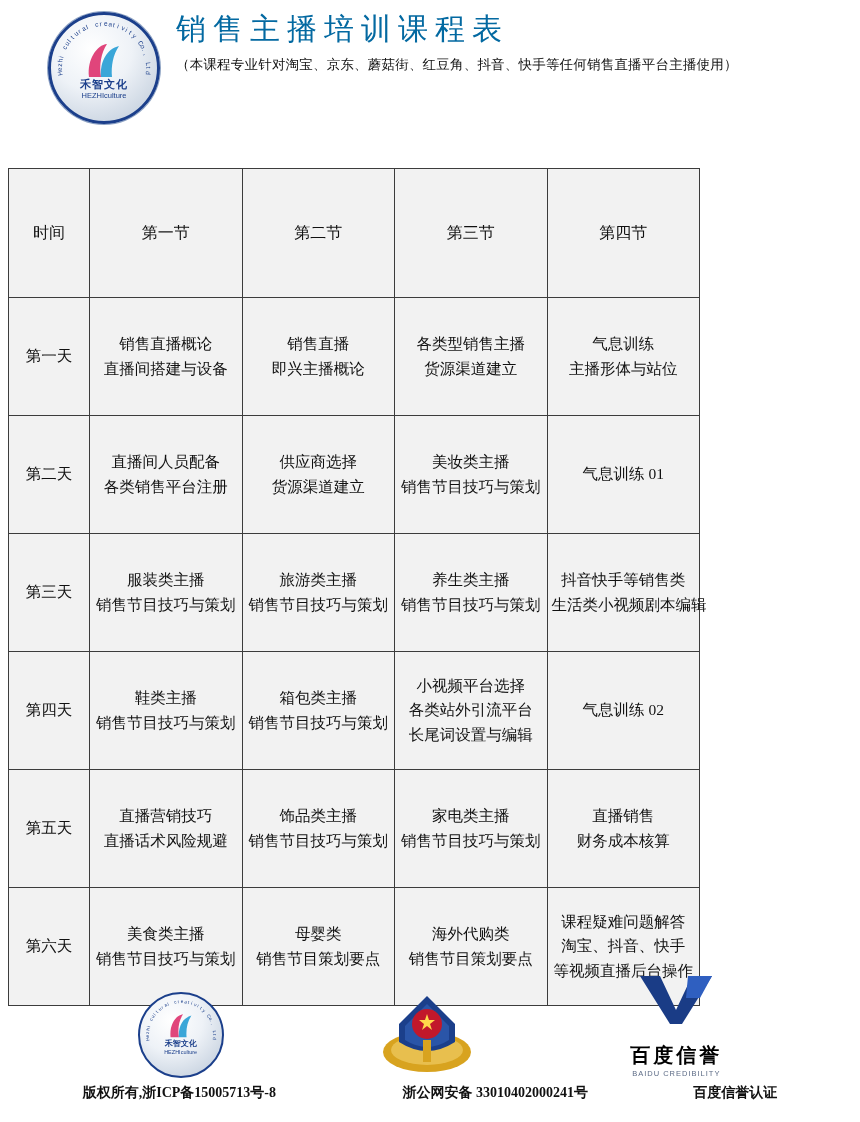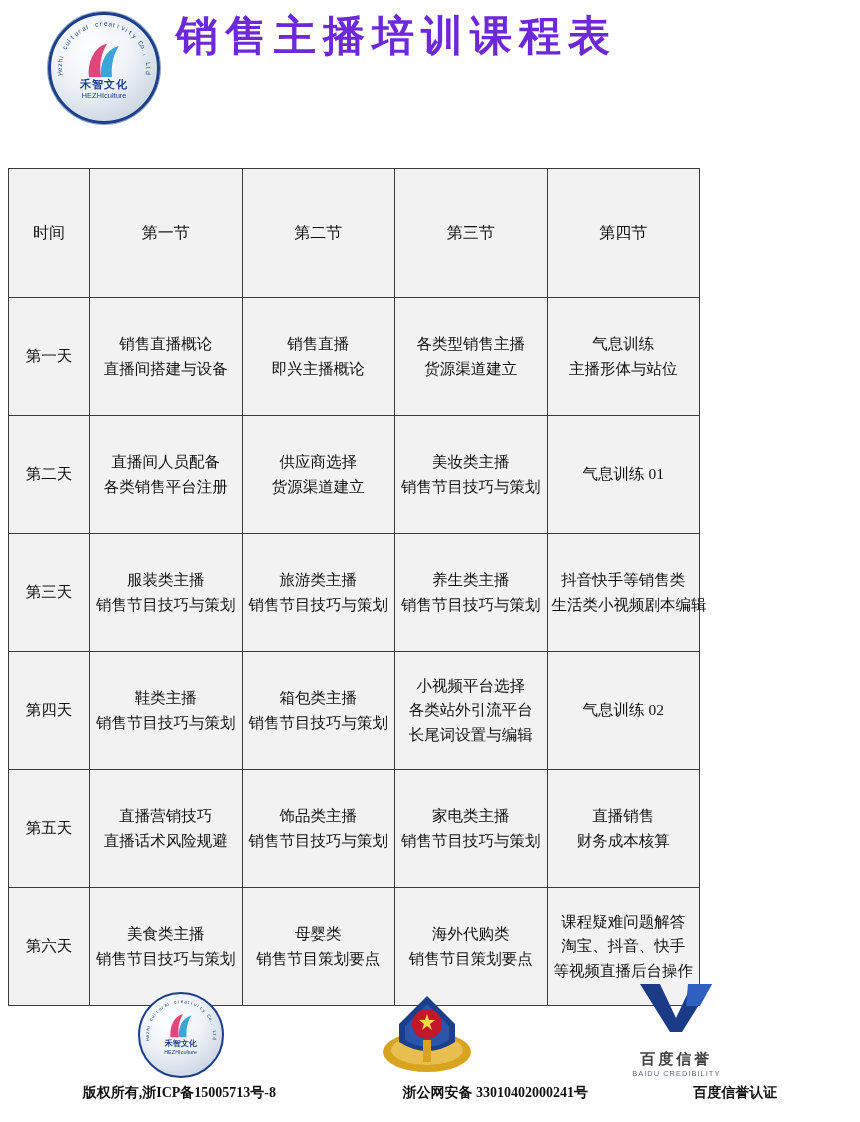--- a/index.html
+++ b/index.html
@@ -81,25 +81,25 @@
     color: #1b3f8b;
     font-family: "Liberation Sans", sans-serif;
   }
 
   .title-block {
     flex: 1;
     padding-left: 14px;
     padding-top: 4px;
   }
   .main-title {
-    font-size: 42px;
-    font-weight: bold;
+    font-size: 30px;
+    font-weight: normal;
     letter-spacing: 7px;
     line-height: 1.25;
-    color: #6d28d9;
+    color: #0369a1;
     white-space: nowrap;
   }
   .subtitle {
     font-size: 13.5px;
     color: #111;
     margin-top: 8px;
     letter-spacing: 0.2px;
     white-space: nowrap;
   }
 
@@ -178,22 +178,22 @@
     position: relative;
   }
   .credibility {
     text-align: center;
   }
   .cred-mark {
     width: 92px; height: 54px;
     margin: 0 auto;
   }
   .cred-name {
-    font-size: 15px;
-    color: #404040;
+    font-size: 20px;
+    color: #000000;
     font-weight: bold;
     letter-spacing: 3px;
     font-family: "Liberation Sans", sans-serif;
     margin-top: 14px;
   }
   .cred-sub {
     font-size: 7.5px;
     color: #5c6b86;
     letter-spacing: 1px;
     font-family: "Liberation Sans", sans-serif;
@@ -262,20 +262,21 @@
         <path d="M8 36 C6 18, 16 4, 26 3 C20 12, 18 24, 20 36 Z" fill="#e0457b"></path>
         <path d="M20 36 C19 20, 26 8, 38 5 C32 14, 30 25, 31 36 Z" fill="#3aa6d8"></path>
       </svg>
       <div class="logo-cn">禾智文化</div>
       <div class="logo-en">HEZHIculture</div>
     </div>
   </div>
 
   <div class="title-block">
     <div class="main-title">销售主播培训课程表</div>
+    <div class="subtitle">（本课程专业针对淘宝、京东、蘑菇街、红豆角、抖音、快手等任何销售直播平台主播使用）</div>
   </div>
 </div>
 
 <div class="table-wrap">
   <table class="schedule">
     <tbody id="schedule-body">
         <tr class="head">
           <td class="col-time">时间</td>
           <td class="">第一节</td>
           <td class="">第二节</td>

